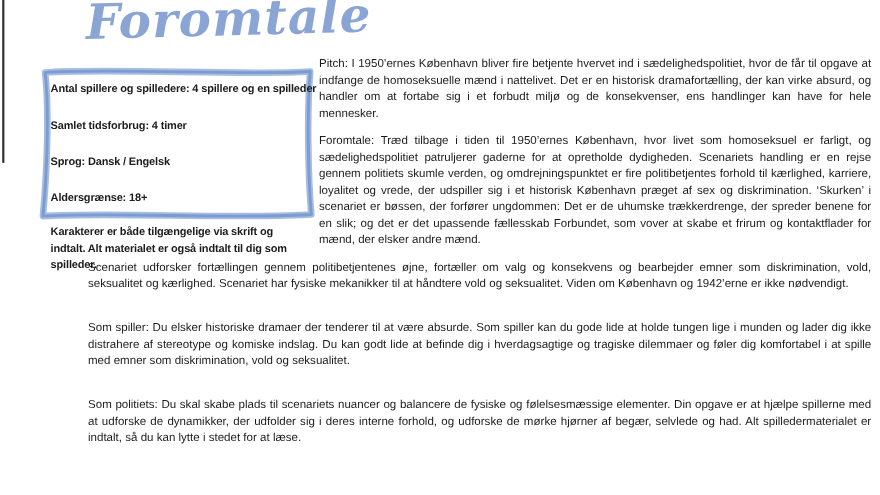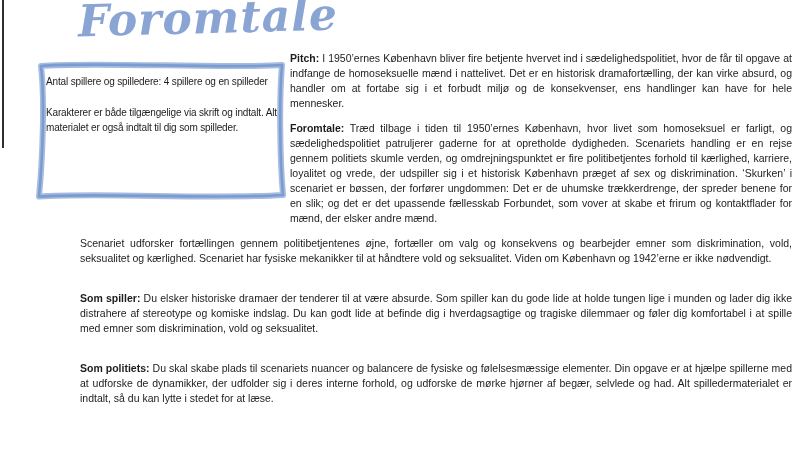--- a/index.html
+++ b/index.html
@@ -27,47 +27,50 @@
     width:254px;height:140px;
     margin:9px 3px 14px -47px;
     position:relative;
   }
   .infobox-svg{position:absolute;left:0;top:0;}
   .infobox-text{
     position:absolute;left:13px;top:10px;width:232px;
     font-size:10px;letter-spacing:-0.15px;line-height:23px;
     color:#1c1c1c;text-align:left;
   }
-  .infobox-text p{margin:0;white-space:nowrap;}
+  .infobox-text p{margin:0;white-space:nowrap;font-weight:bold;}
   .infobox-text .note{line-height:15px;margin-top:12px;white-space:normal;}
   .body-text{
     position:absolute;left:80px;top:51px;width:712px;
     font-size:10.5px;line-height:15px;
     text-align:justify;
   }
   .body-text p{margin:0 0 10px 0;}
-  .body-text b{font-weight:bold;}
+  .body-text b{font-weight:normal;}
   p.gap-top{margin-top:25px;}
 </style>
 </head>
 <body>
 
 <div class="scan-line"></div>
 
 <div class="page-title">Foromtale</div>
 
 <div class="body-text">
 
   <div class="infobox-wrap">
     <svg class="infobox-svg" width="254" height="140" viewBox="0 0 254 140">
       <path d="M 8,6 C 60,1.5 195,9 249,5 C 246,40 247,100 250,135 C 180,139.5 68,132.5 6,136.5 C 9.5,100 12,40 8,6 Z" fill="none" stroke="#a6bce0" stroke-width="6" stroke-linejoin="round"></path>
       <path d="M 8,6 C 60,1.5 195,9 249,5 C 246,40 247,100 250,135 C 180,139.5 68,132.5 6,136.5 C 9.5,100 12,40 8,6 Z" fill="none" stroke="#7b9cd0" stroke-width="2.6" stroke-linejoin="round"></path>
     </svg>
     <div class="infobox-text">
       <p>Antal spillere og spilledere: 4 spillere og en spilleder</p>
+      <p>Samlet tidsforbrug: 4 timer</p>
+      <p>Sprog: Dansk / Engelsk</p>
+      <p>Aldersgrænse: 18+</p>
       <p class="note">Karakterer er både tilgængelige via skrift og indtalt. Alt materialet er også indtalt til dig som spilleder.</p>
     </div>
   </div>
 
   <p><b>Pitch:</b> <span>I 1950’ernes København bliver fire betjente hvervet ind i sædelighedspolitiet, hvor de får til opgave at indfange de homoseksuelle mænd i nattelivet. Det er en historisk dramafortælling, der kan virke absurd, og handler om at fortabe sig i et forbudt miljø og de konsekvenser, ens handlinger kan have for hele mennesker.</span></p>
 
   <p><b>Foromtale:</b> <span>Træd tilbage i tiden til 1950’ernes København, hvor livet som homoseksuel er farligt, og sædelighedspolitiet patruljerer gaderne for at opretholde dydigheden. Scenariets handling er en rejse gennem politiets skumle verden, og omdrejningspunktet er fire politibetjentes forhold til kærlighed, karriere, loyalitet og vrede, der udspiller sig i et historisk København præget af sex og diskrimination. ‘Skurken’ i scenariet er bøssen, der forfører ungdommen: Det er de uhumske trækkerdrenge, der spreder benene for en slik; og det er det upassende fællesskab Forbundet, som vover at skabe et frirum og kontaktflader for mænd, der elsker andre mænd.</span></p>
 
   <p><span>Scenariet udforsker fortællingen gennem politibetjentenes øjne, fortæller om valg og konsekvens og bearbejder emner som diskrimination, vold, seksualitet og kærlighed. Scenariet har fysiske mekanikker til at håndtere vold og seksualitet. Viden om København og 1942’erne er ikke nødvendigt.</span></p>
 

